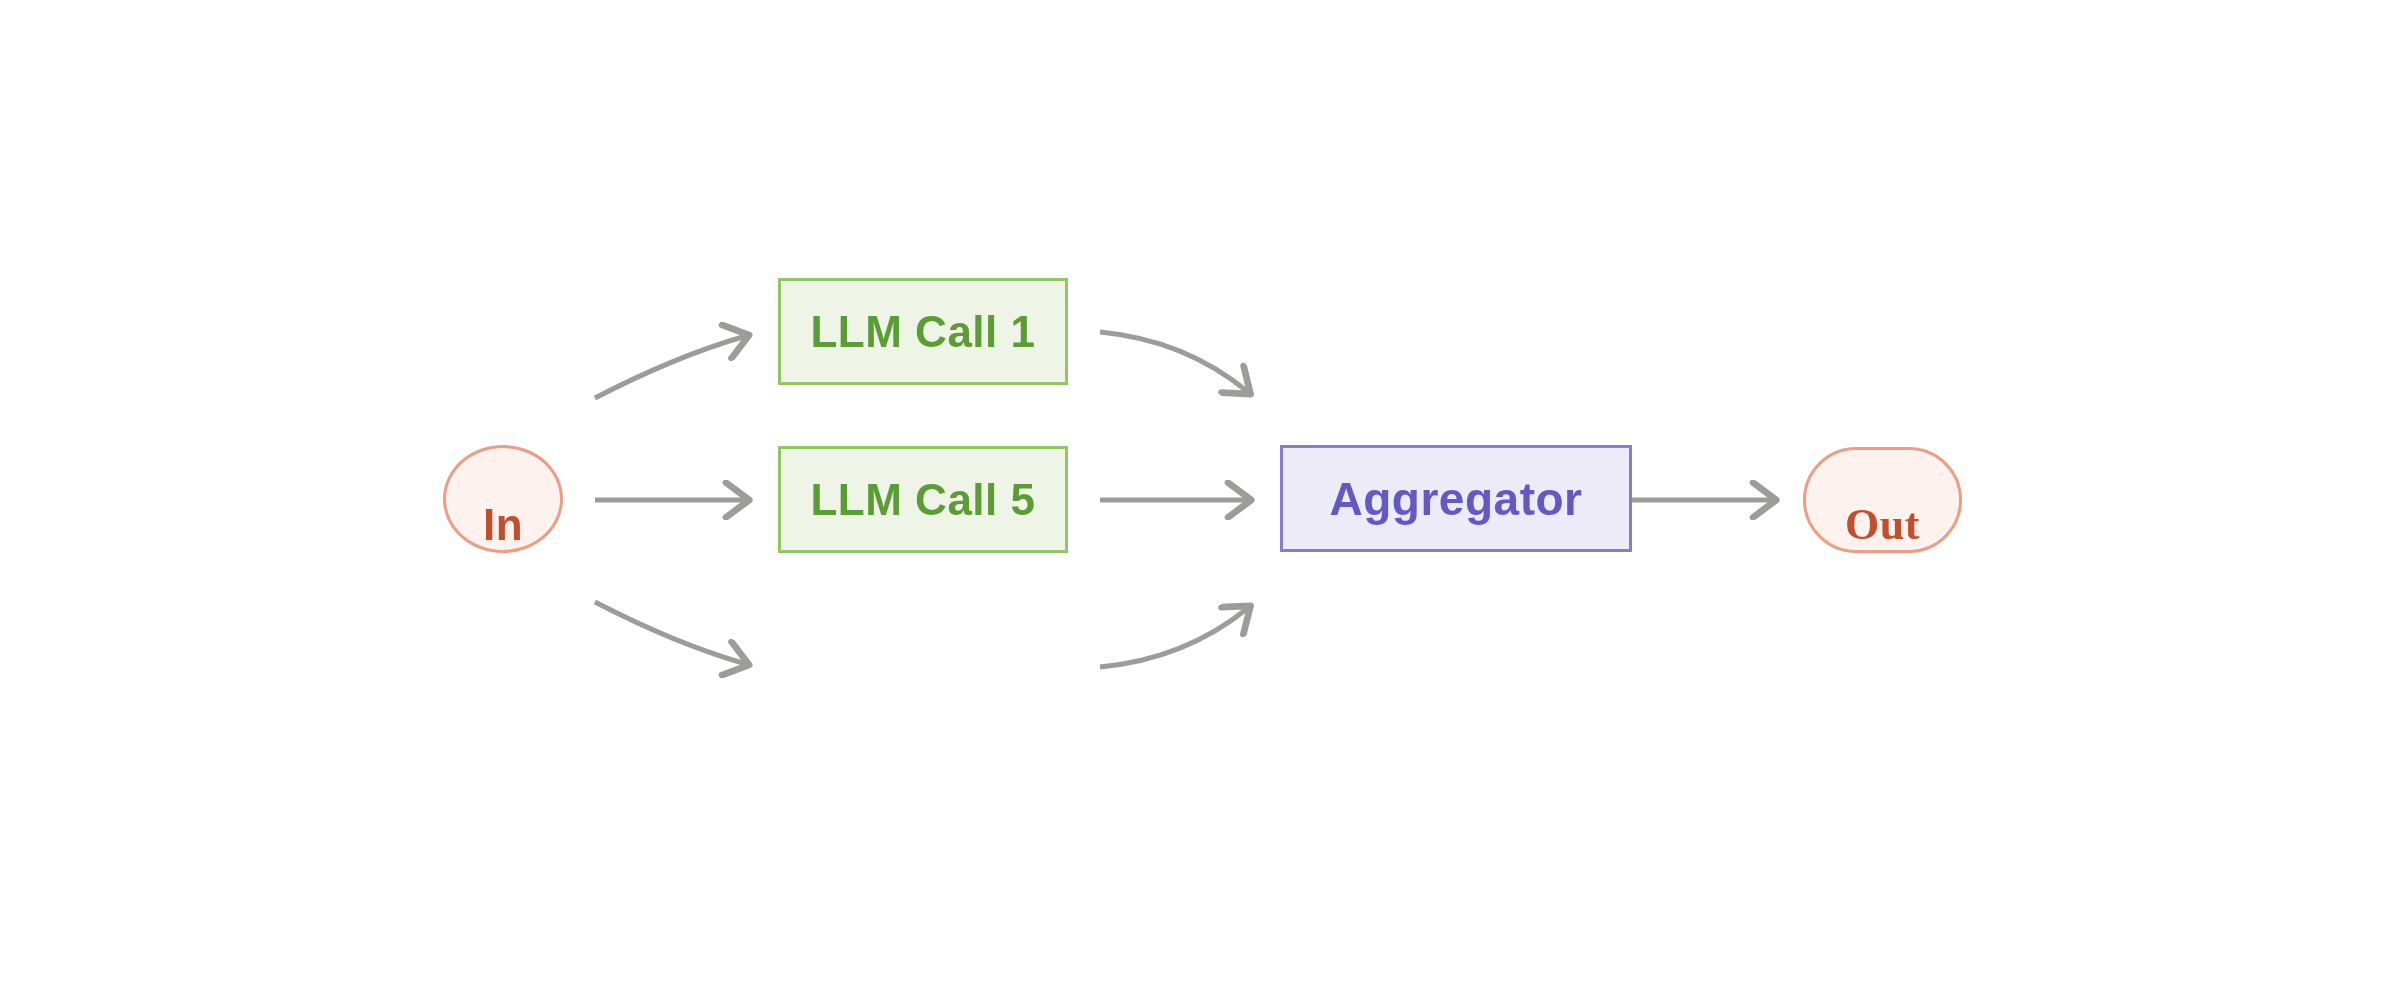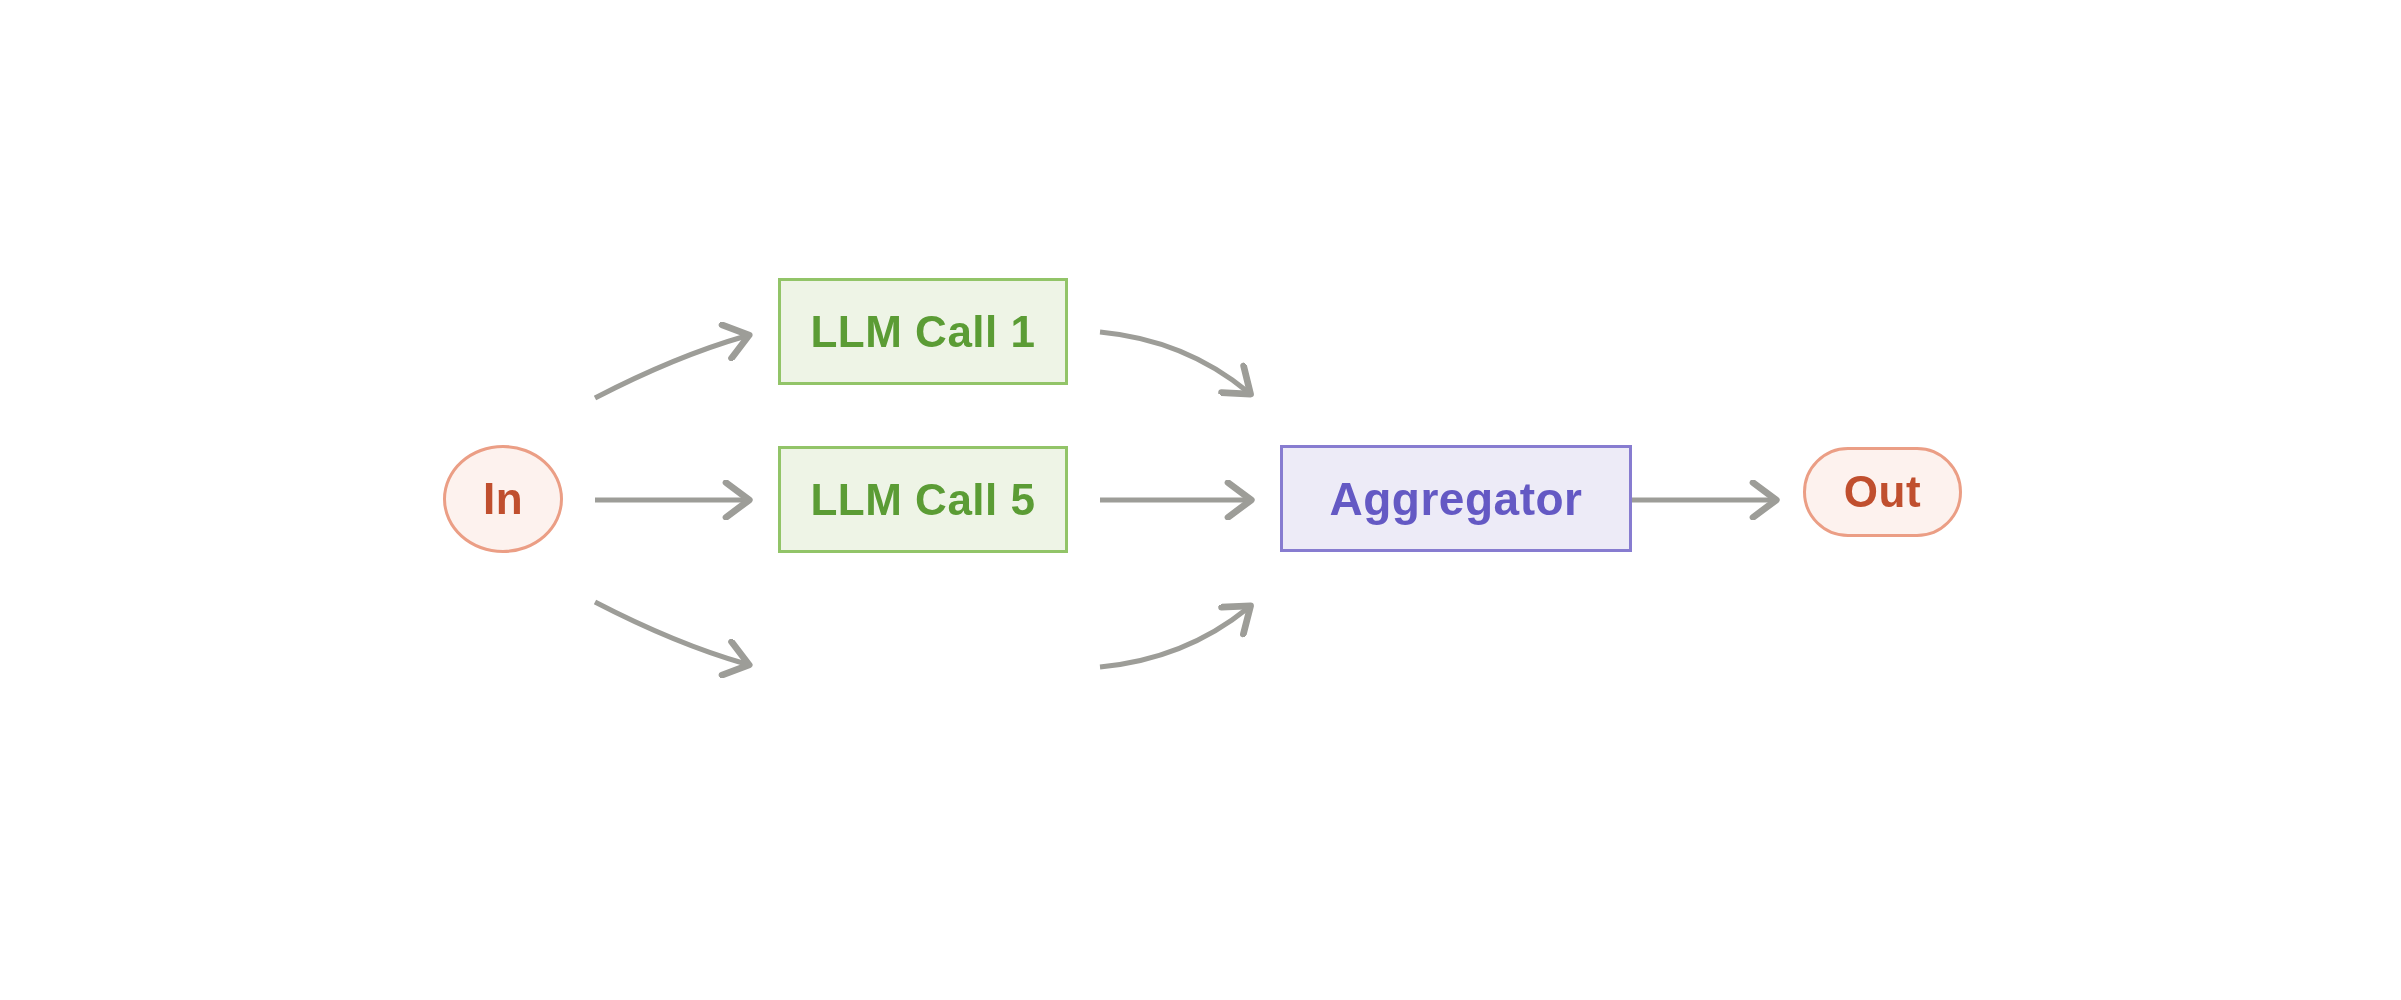--- a/index.html
+++ b/index.html
@@ -50,39 +50,40 @@
     align-items: center;
     justify-content: center;
     font-weight: 700;
     letter-spacing: 0.5px;
   }
   .node-terminal {
     background: var(--terminal-fill);
     border: 3px solid var(--terminal-border);
     color: var(--terminal-text);
     font-size: 44px;
+    align-items: flex-end;
   }
   .node-process {
     background: var(--process-fill);
     border: 3px solid var(--process-border);
     color: var(--process-text);
     font-size: 44px;
   }
   .node-aggregator {
     background: var(--aggregator-fill);
     border: 3px solid var(--aggregator-border);
     color: var(--aggregator-text);
     font-size: 46px;
   }
   #node-in    { left: 443px; top: 445px; width: 120px; height: 108px; border-radius: 50%; }
   #node-llm1  { left: 778px; top: 278px; width: 290px; height: 107px; }
   #node-llm2  { left: 778px; top: 446px; width: 290px; height: 107px; }
   #node-llm3  { left: 778px; top: 613px; width: 290px; height: 107px; }
   #node-agg   { left: 1280px; top: 445px; width: 352px; height: 107px; }
-  #node-out   { left: 1803px; top: 447px; width: 159px; height: 90px; border-radius: 53px; }
+  #node-out   { left: 1803px; top: 447px; width: 159px; height: 106px; border-radius: 53px; font-family: Liberation Serif, serif; }
 </style>
 </head>
 <body>
 
 <div class="canvas">
 
   <svg class="edges-layer" viewBox="0 0 2401 1000" xmlns="http://www.w3.org/2000/svg">
     <defs>
       <marker id="arrowhead" viewBox="0 0 12 12" refX="8" refY="6" markerWidth="8" markerHeight="8" markerUnits="strokeWidth" orient="auto">
         <path class="arrowhead-path" d="M2,0.8 L9,6 L2,11.2"></path>

